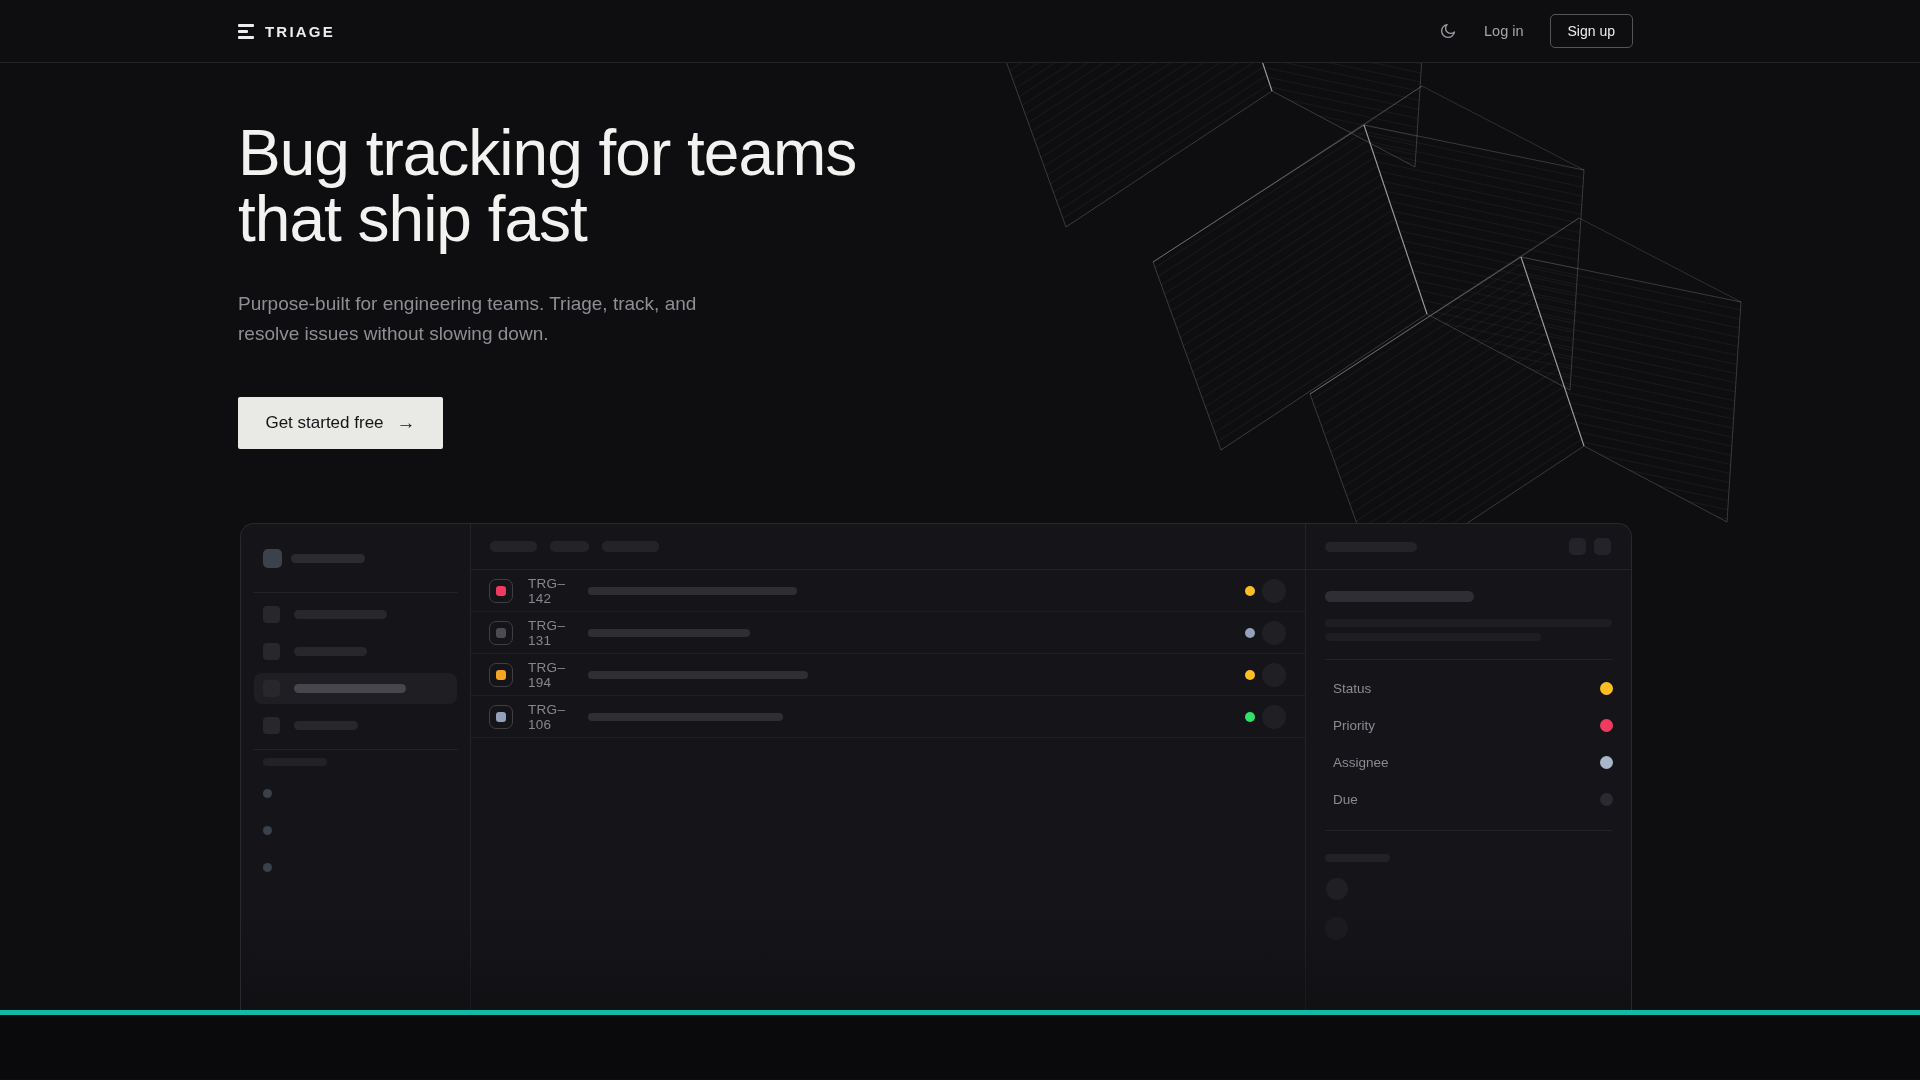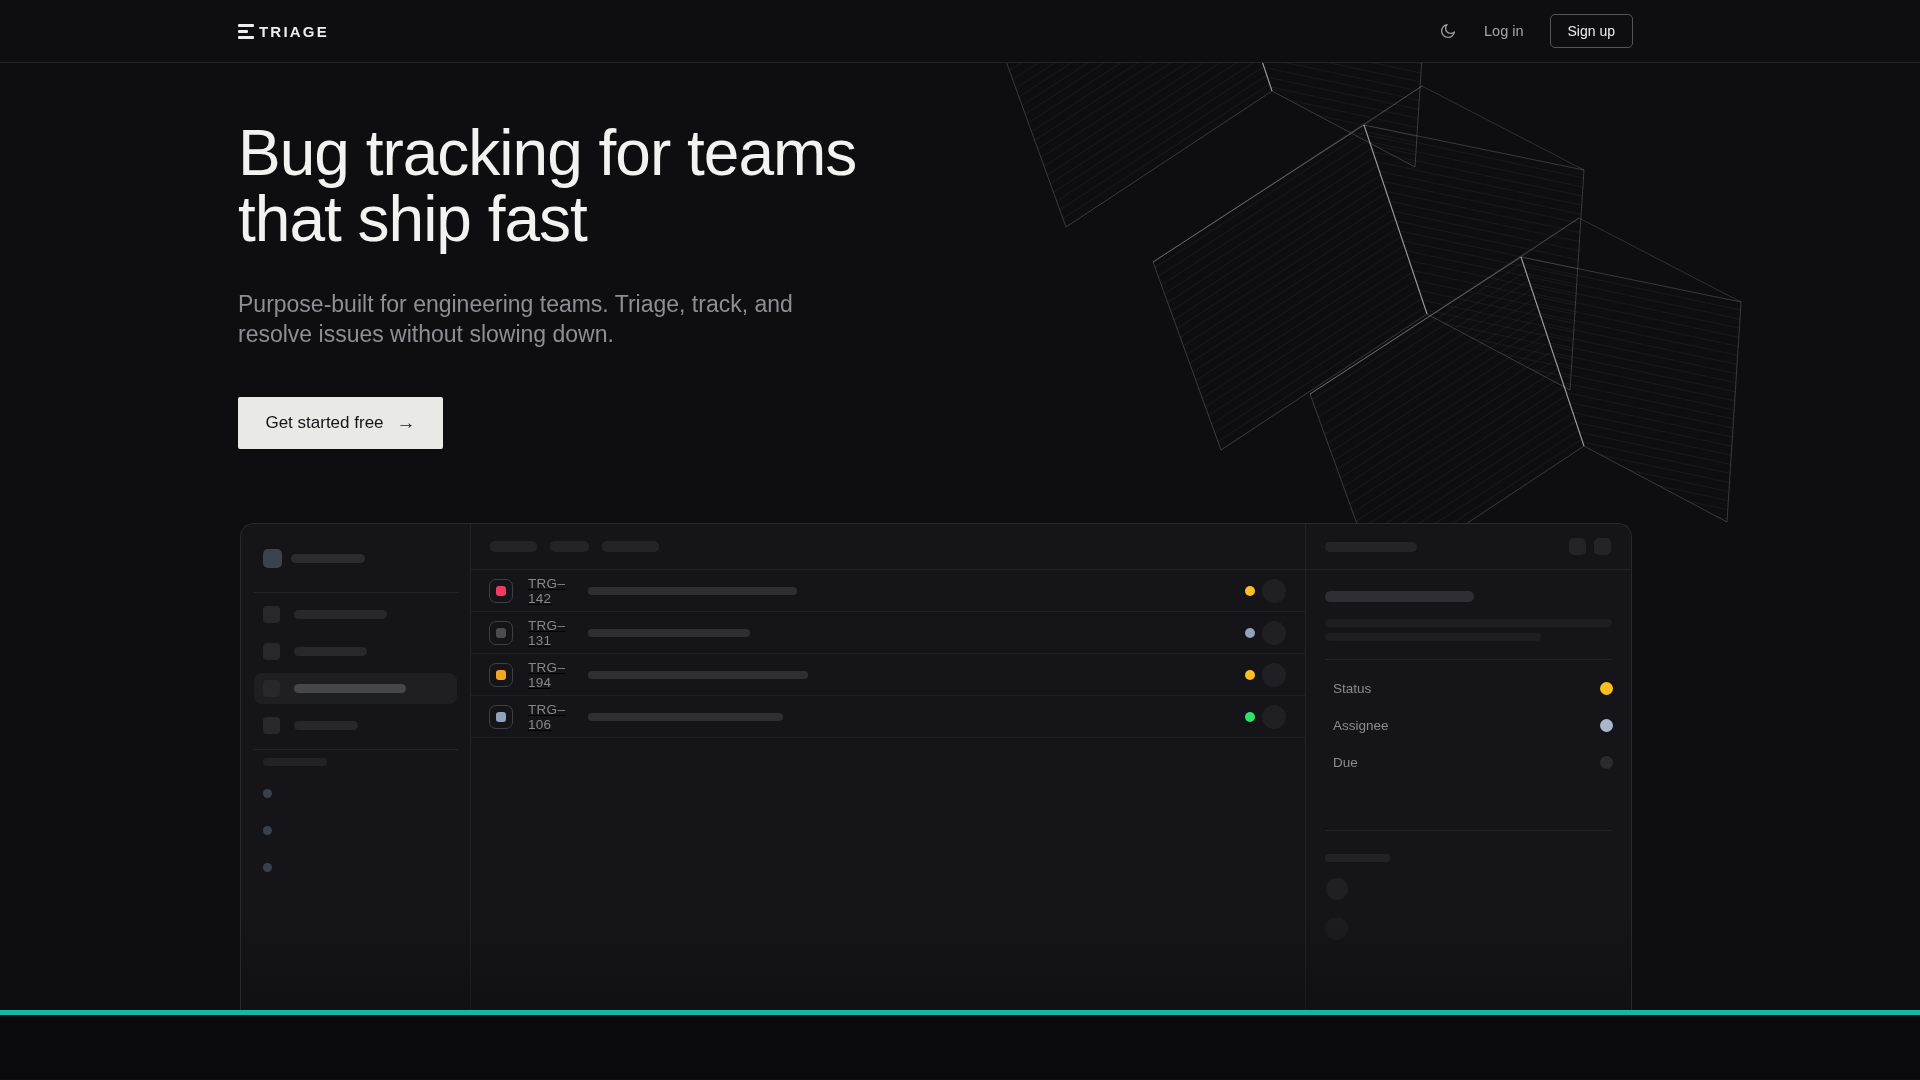--- a/index.html
+++ b/index.html
@@ -3,37 +3,37 @@
 <meta charset="utf-8">
 <style>
   * { margin:0; padding:0; box-sizing:border-box; }
   html,body { background:#09090b; }
   body { font-family:"Liberation Sans","DejaVu Sans",sans-serif; }
   .page { position:relative; width:1920px; height:1080px; overflow:hidden; background:#0e0e11; }
 
   
   .nav { position:relative; height:63px; display:flex; align-items:center;
          padding:0 287px 0 238px; border-bottom:1px solid #222227; background:#0e0e11; z-index:5; }
-  .logo { display:flex; align-items:center; gap:5px; cursor:pointer; }
+  .logo { display:flex; align-items:center; gap:11px; cursor:pointer; }
   .logo-bars { display:flex; flex-direction:column; gap:3px; }
   .logo-bars i { display:block; height:3px; width:16px; background:#ededef; border-radius:1px; }
   .logo-bars i:nth-child(2) { width:10px; }
   .logo-text { color:#ededef; font-size:15px; font-weight:700; letter-spacing:2.2px; }
   .nav-right { margin-left:auto; display:flex; align-items:center; gap:26px; }
   .moon-btn { width:20px; height:20px; display:flex; align-items:center; justify-content:center; cursor:pointer; }
   .login { color:#a4a4ab; font-size:14.5px; cursor:pointer; }
   .signup { height:34px; padding:0 17px; display:flex; align-items:center; border:1px solid #54545b;
             border-radius:5px; color:#ececee; font-size:14px; background:transparent; cursor:pointer; }
 
   
   .hero { position:relative; height:952px; border-bottom:5px solid #14b8a6; background:#0e0e11; overflow:hidden; }
   .deco { position:absolute; left:950px; top:-140px; overflow:visible; pointer-events:none; }
   .h1 { position:absolute; left:238px; top:57px; font-size:64px; line-height:66px; font-weight:500;
         letter-spacing:-1px; color:#f2f2f0; }
-  .sub { position:absolute; left:238px; top:226px; font-size:23px; line-height:30px; color:#8e8e95; }
+  .sub { position:absolute; left:238px; top:226px; font-size:19px; line-height:30px; color:#8e8e95; }
   .cta { position:absolute; left:238px; top:334px; width:205px; height:52px; background:#e9e9e6;
          border:none; border-radius:2px; display:flex; align-items:center; justify-content:center; gap:13px;
          color:#151518; font-size:17px; font-weight:500; cursor:pointer; }
   .cta .arr { font-size:19px; font-weight:400; }
 
   
   .mockup { position:absolute; left:240px; top:460px; width:1392px; height:493px;
             background:#151519; border:1px solid #28282d; border-bottom:none;
             border-radius:14px 14px 0 0; display:flex; overflow:hidden; }
   .mockup::after { content:""; position:absolute; left:0; right:0; bottom:0; height:100px;
@@ -52,21 +52,21 @@
   .sb-item .bar { height:9px; border-radius:4.5px; background:#27272c; margin-left:14px; }
   .sb-item.active { background:#1e1e23; }
   .sb-item.active .bar { background:#46464d; }
   .sb-div2 { left:12px; right:12px; top:225px; }
   .sb-sec { position:absolute; left:22px; top:234px; width:64px; height:8px; background:#212126; border-radius:4px; }
   .sb-dot { position:absolute; left:22px; width:9px; height:9px; background:#3a414b; }
 
   
   .mk-main { position:relative; flex:1; border-right:1px solid #222227; min-width:0; }
   .list-head { height:46px; display:flex; align-items:center; gap:13px; padding-left:19px; border-bottom:1px solid #222227; }
-  .row { height:42px; display:flex; align-items:center; padding:0 19px 0 18px; border-bottom:1px solid #1f1f24;text-decoration:underline; }
+  .row { height:42px; display:flex; align-items:center; padding:0 19px 0 18px; border-bottom:1px solid #1f1f24; }
   .row.selected { background:#1b1b1f;
     background-image:repeating-linear-gradient(45deg, transparent 0 6px, rgba(255,255,255,0.045) 6px 7px);
     box-shadow:inset 0 1px 0 #2b2b31; }
   .chip { width:24px; height:24px; flex:none; border:1.5px solid #3e3e44; border-radius:7px;
           display:flex; align-items:center; justify-content:center; }
   .chip-inner { width:10px; height:10px; border-radius:3px; background:#4b4b52; }
   .row-id { margin-left:15px; width:60px; flex:none; font-size:13.5px; color:#86868d; letter-spacing:0.3px; }
   .row-bar { height:8px; border-radius:4px; background:#2e2e33; flex:none; }
   .row.selected .row-bar { background:#404046; }
   .row-right { margin-left:auto; display:flex; align-items:center; gap:7px; }
@@ -251,20 +251,24 @@
         <span class="p-line1"></span>
         <span class="p-line2"></span>
         <span class="hline p-div1"></span>
 
         <div class="p-fields">
           <div class="field">
             <span class="field-label">Status</span>
             <span class="dot" style="background: rgb(251, 191, 36);"></span>
           </div>
           <div class="field">
+            <span class="field-label">Priority</span>
+            <span class="dot" style="background: rgb(242, 58, 96);"></span>
+          </div>
+          <div class="field">
             <span class="field-label">Assignee</span>
             <span class="dot" style="background: rgb(169, 182, 203);"></span>
           </div>
           <div class="field">
             <span class="field-label">Due</span>
             <span class="dot" style="background: rgb(42, 42, 48);"></span>
           </div>
         </div>
 
         <span class="hline p-div2"></span>

